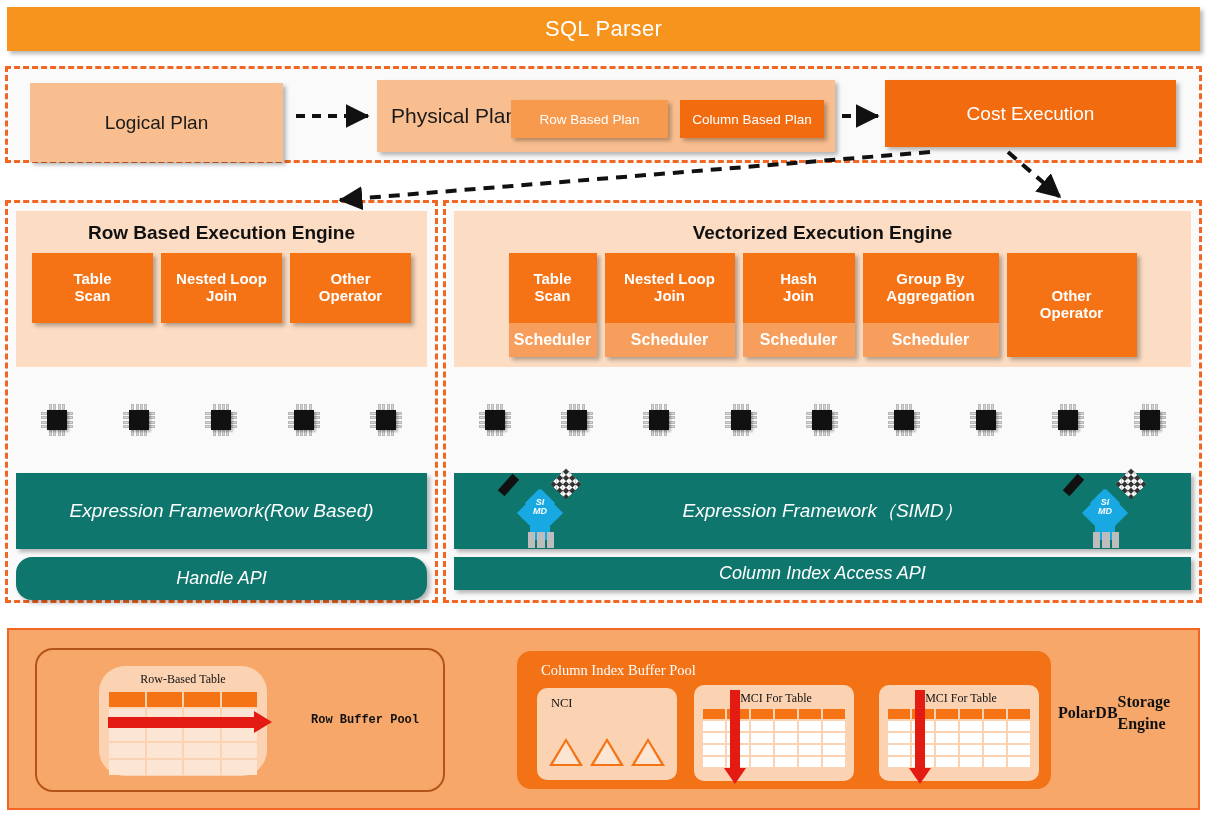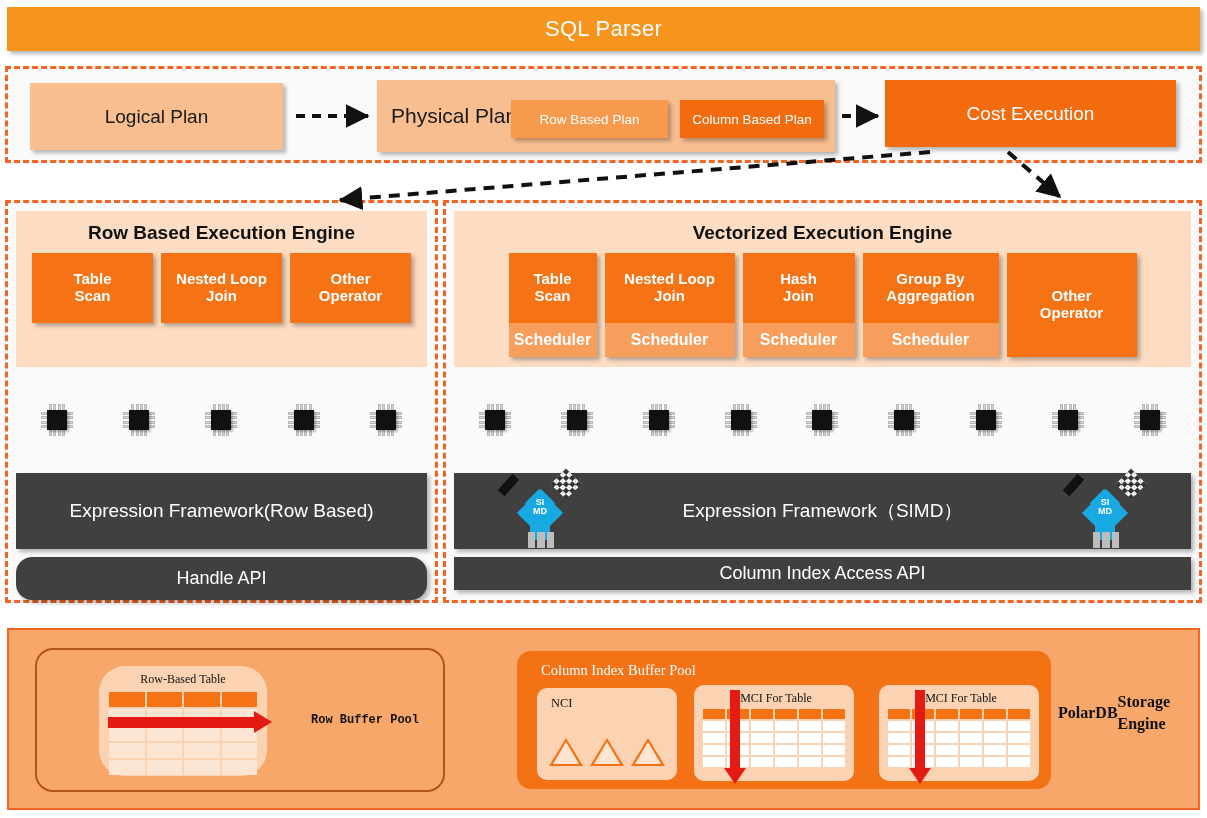--- a/index.html
+++ b/index.html
@@ -24,21 +24,21 @@
   }
 
   
   #planner-panel {
     left: 5px; top: 66px; width: 1197px; height: 97px;
     border: 3px dashed #F26522; background: #FAFAFA;
   }
   .plan-box {
     background: #F9BE8F; color: #1a1a1a; font-size: 19px;
   }
-  #logical-plan { left: 30px; top: 83px; width: 253px; height: 67px; }
+  #logical-plan { left: 30px; top: 83px; width: 253px; height: 79px; }
   #physical-plan-box { left: 377px; top: 80px; width: 458px; height: 72px;
       justify-content: flex-start; padding-left: 14px; }
   #physical-plan-label { font-size: 21px; color: #1a1a1a; white-space: nowrap; }
   #row-based-plan {
     left: 511px; top: 100px; width: 157px; height: 38px;
     background: #F79A4D; color: #ffffff; font-size: 13.5px;
   }
   #column-based-plan {
     left: 680px; top: 100px; width: 144px; height: 38px;
     background: #F26B0F; color: #ffffff; font-size: 13.5px;
@@ -89,23 +89,24 @@
   .chip .pt, .chip .pb { left: 7px; width: 16px; height: 6px; justify-content: space-between; }
   .chip .pt { top: -1px; } .chip .pb { bottom: -1px; }
   .chip .pt i, .chip .pb i { width: 3px; height: 6px; }
   .chip .pl, .chip .pr { top: 7px; height: 16px; width: 6px;
       flex-direction: column; justify-content: space-between; }
   .chip .pl { left: -1px; } .chip .pr { right: -1px; }
   .chip .pl i, .chip .pr i { height: 3px; width: 6px; }
 
   
   .fw-bar {
-    background: #404040; color: #ffffff;
+    background: #0f766e; color: #ffffff;
     display: flex; align-items: center; justify-content: center;
     font-size: 19px;
+    font-style: italic;
   }
   #row-expr-fw { left: 16px; top: 473px; width: 411px; height: 76px; }
   #row-handle-api { left: 16px; top: 557px; width: 411px; height: 43px; font-size: 18px; border-radius: 16px; }
   #vec-expr-fw  { left: 454px; top: 473px; width: 737px; height: 76px; }
   #vec-access-api { left: 454px; top: 557px; width: 737px; height: 33px; font-size: 18px; }
 
   
   .simd { position: absolute; top: -5px; width: 76px; height: 86px; }
   .simd .stem { position: absolute; left: 28px; top: 30px; width: 20px; height: 42px; background: #18A9E3; }
   .simd .armL { position: absolute; left: 12px; top: 18px; width: 20px; height: 34px;

